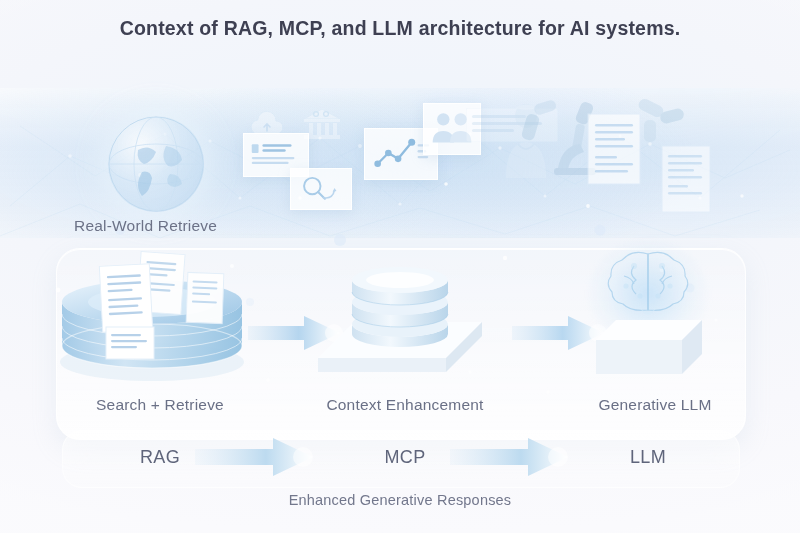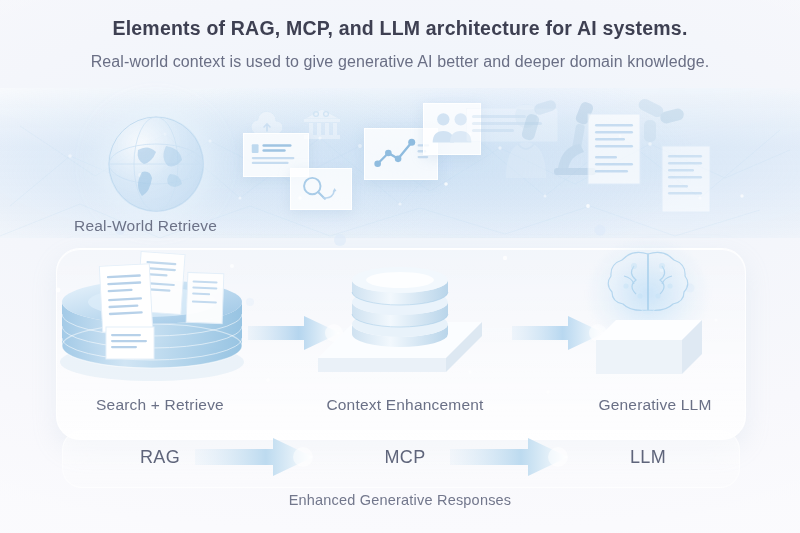--- a/index.html
+++ b/index.html
@@ -166,22 +166,21 @@
     <g fill="#dceafa" opacity=".55">
       <circle cx="120" cy="150" r="5"></circle>
         <circle cx="340" cy="160" r="6"></circle>
         <circle cx="600" cy="150" r="5.5"></circle>
       <circle cx="690" cy="208" r="4.5"></circle>
         <circle cx="250" cy="222" r="4"></circle>
     </g>
   </svg>
 
   <div class="header">
-    <div class="title">Elements of RAG, MCP, and LLM architecture for AI systems.</div>
-    <div class="subtitle">Real-world context is used to give generative AI better and deeper domain knowledge.</div>
+    <div class="title">Context of RAG, MCP, and LLM architecture for AI systems.</div>
   </div>
 
   <div class="globe">
     <svg viewBox="0 0 96 96">
       <circle cx="48" cy="48" r="47" fill="none" stroke="#bcd8ee" stroke-width="1"></circle>
       <ellipse cx="48" cy="48" rx="47" ry="20" fill="none" stroke="#c9e0f3" stroke-width=".8"></ellipse>
       <ellipse cx="48" cy="48" rx="22" ry="47" fill="none" stroke="#c9e0f3" stroke-width=".8"></ellipse>
       <line x1="1" y1="48" x2="95" y2="48" stroke="#c9e0f3" stroke-width=".8"></line>
       <path d="M30,34 q10,-6 18,2 q-4,10 -12,12 q-8,-4 -6,-14z" fill="#9cc4e4" opacity=".62"></path>
       <path d="M34,56 q8,-2 10,6 q-2,14 -10,18 q-8,-10 0,-24z" fill="#8fbde0" opacity=".60"></path>

